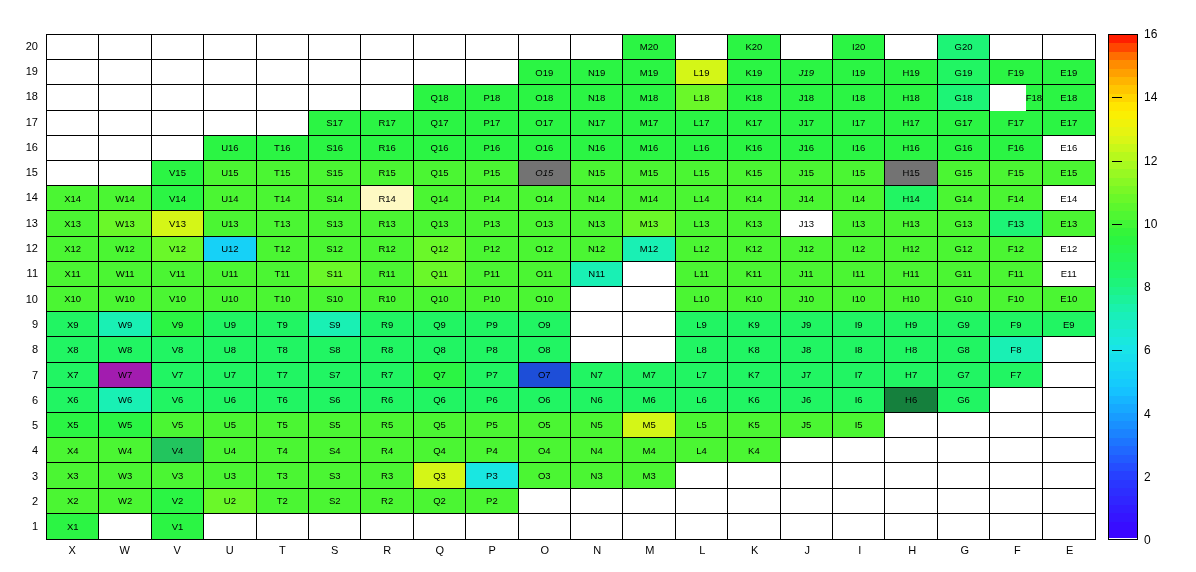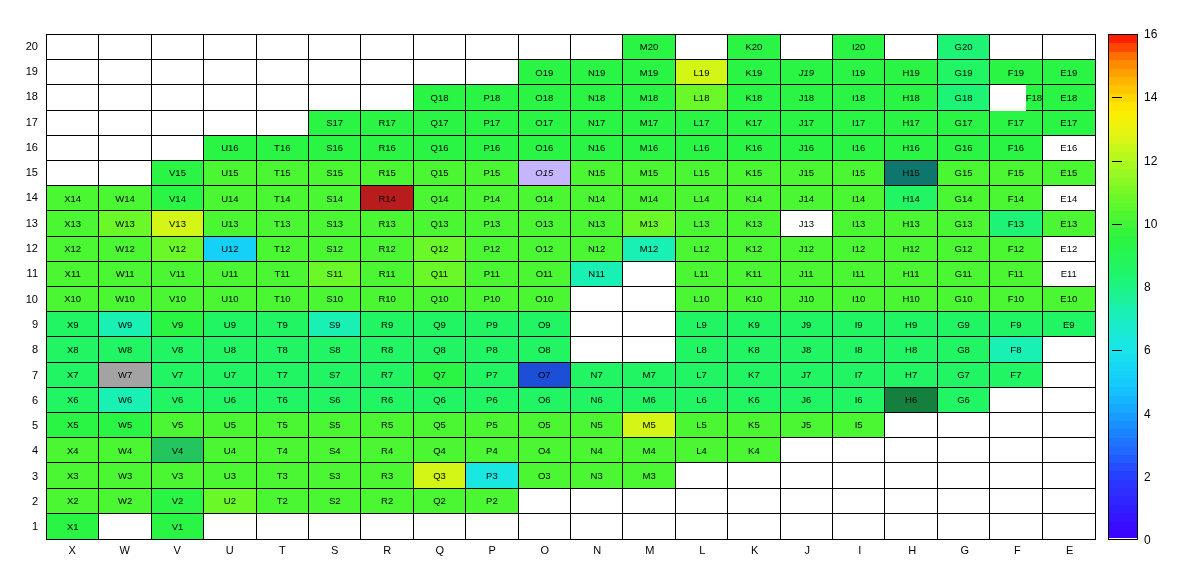--- a/index.html
+++ b/index.html
@@ -196,38 +196,38 @@
         <div class="cell lastcol empty">E16</div>
         <div class="cell empty"></div>
         <div class="cell empty"></div>
         <div class="cell" style="background: rgb(43, 245, 68);">V15</div>
         <div class="cell" style="background: rgb(75, 246, 51);">U15</div>
         <div class="cell" style="background: rgb(75, 246, 51);">T15</div>
         <div class="cell" style="background: rgb(75, 246, 51);">S15</div>
         <div class="cell" style="background: rgb(75, 246, 51);">R15</div>
         <div class="cell" style="background: rgb(75, 246, 51);">Q15</div>
         <div class="cell" style="background: rgb(75, 246, 51);">P15</div>
-        <div class="cell" style="background: #c4b5fd; font-style: italic;">O15</div>
+        <div class="cell" style="background: #737373; font-style: italic;">O15</div>
         <div class="cell" style="background: rgb(75, 246, 51);">N15</div>
         <div class="cell" style="background: rgb(75, 246, 51);">M15</div>
         <div class="cell" style="background: rgb(75, 246, 51);">L15</div>
         <div class="cell" style="background: rgb(75, 246, 51);">K15</div>
         <div class="cell" style="background: rgb(75, 246, 51);">J15</div>
         <div class="cell" style="background: rgb(75, 246, 51);">I15</div>
-        <div class="cell" style="background: #0f766e;">H15</div>
+        <div class="cell" style="background: #737373;">H15</div>
         <div class="cell" style="background: rgb(75, 246, 51);">G15</div>
         <div class="cell" style="background: rgb(75, 246, 51);">F15</div>
         <div class="cell lastcol" style="background: rgb(75, 246, 51);">E15</div>
         <div class="cell" style="background: rgb(75, 246, 51);">X14</div>
         <div class="cell" style="background: rgb(75, 246, 51);">W14</div>
         <div class="cell" style="background: rgb(43, 245, 68);">V14</div>
         <div class="cell" style="background: rgb(75, 246, 51);">U14</div>
         <div class="cell" style="background: rgb(75, 246, 51);">T14</div>
         <div class="cell" style="background: rgb(75, 246, 51);">S14</div>
-        <div class="cell" style="background: #b91c1c;">R14</div>
+        <div class="cell" style="background: #fef9c3;">R14</div>
         <div class="cell" style="background: rgb(75, 246, 51);">Q14</div>
         <div class="cell" style="background: rgb(75, 246, 51);">P14</div>
         <div class="cell" style="background: rgb(75, 246, 51);">O14</div>
         <div class="cell" style="background: rgb(75, 246, 51);">N14</div>
         <div class="cell" style="background: rgb(75, 246, 51);">M14</div>
         <div class="cell" style="background: rgb(75, 246, 51);">L14</div>
         <div class="cell" style="background: rgb(75, 246, 51);">K14</div>
         <div class="cell" style="background: rgb(75, 246, 51);">J14</div>
         <div class="cell" style="background: rgb(75, 246, 51);">I14</div>
         <div class="cell" style="background: rgb(33, 245, 99);">H14</div>
@@ -348,21 +348,21 @@
         <div class="cell empty"></div>
         <div class="cell" style="background: rgb(33, 245, 99);">L8</div>
         <div class="cell" style="background: rgb(33, 245, 99);">K8</div>
         <div class="cell" style="background: rgb(33, 245, 99);">J8</div>
         <div class="cell" style="background: rgb(33, 245, 99);">I8</div>
         <div class="cell" style="background: rgb(33, 245, 99);">H8</div>
         <div class="cell" style="background: rgb(33, 245, 99);">G8</div>
         <div class="cell" style="background: rgb(25, 240, 180);">F8</div>
         <div class="cell lastcol empty"></div>
         <div class="cell" style="background: rgb(33, 245, 99);">X7</div>
-        <div class="cell" style="background: #a3a3a3;">W7</div>
+        <div class="cell" style="background: #a21caf;">W7</div>
         <div class="cell" style="background: rgb(33, 245, 99);">V7</div>
         <div class="cell" style="background: rgb(33, 245, 99);">U7</div>
         <div class="cell" style="background: rgb(33, 245, 99);">T7</div>
         <div class="cell" style="background: rgb(33, 245, 99);">S7</div>
         <div class="cell" style="background: rgb(33, 245, 99);">R7</div>
         <div class="cell" style="background: rgb(43, 245, 68);">Q7</div>
         <div class="cell" style="background: rgb(33, 245, 99);">P7</div>
         <div class="cell" style="background: #1d4ed8;">O7</div>
         <div class="cell" style="background: rgb(33, 245, 99);">N7</div>
         <div class="cell" style="background: rgb(33, 245, 99);">M7</div>

